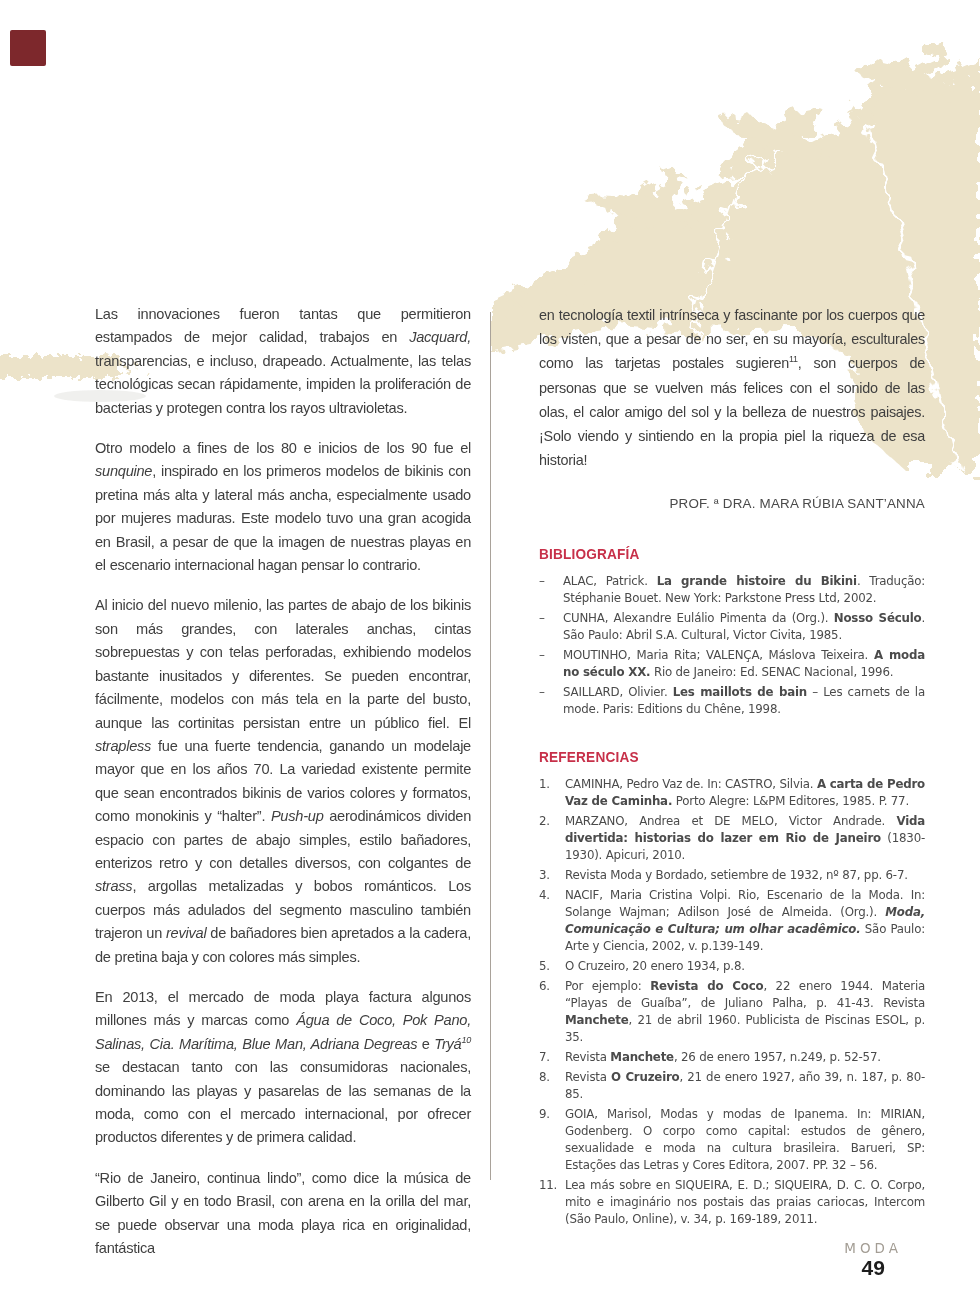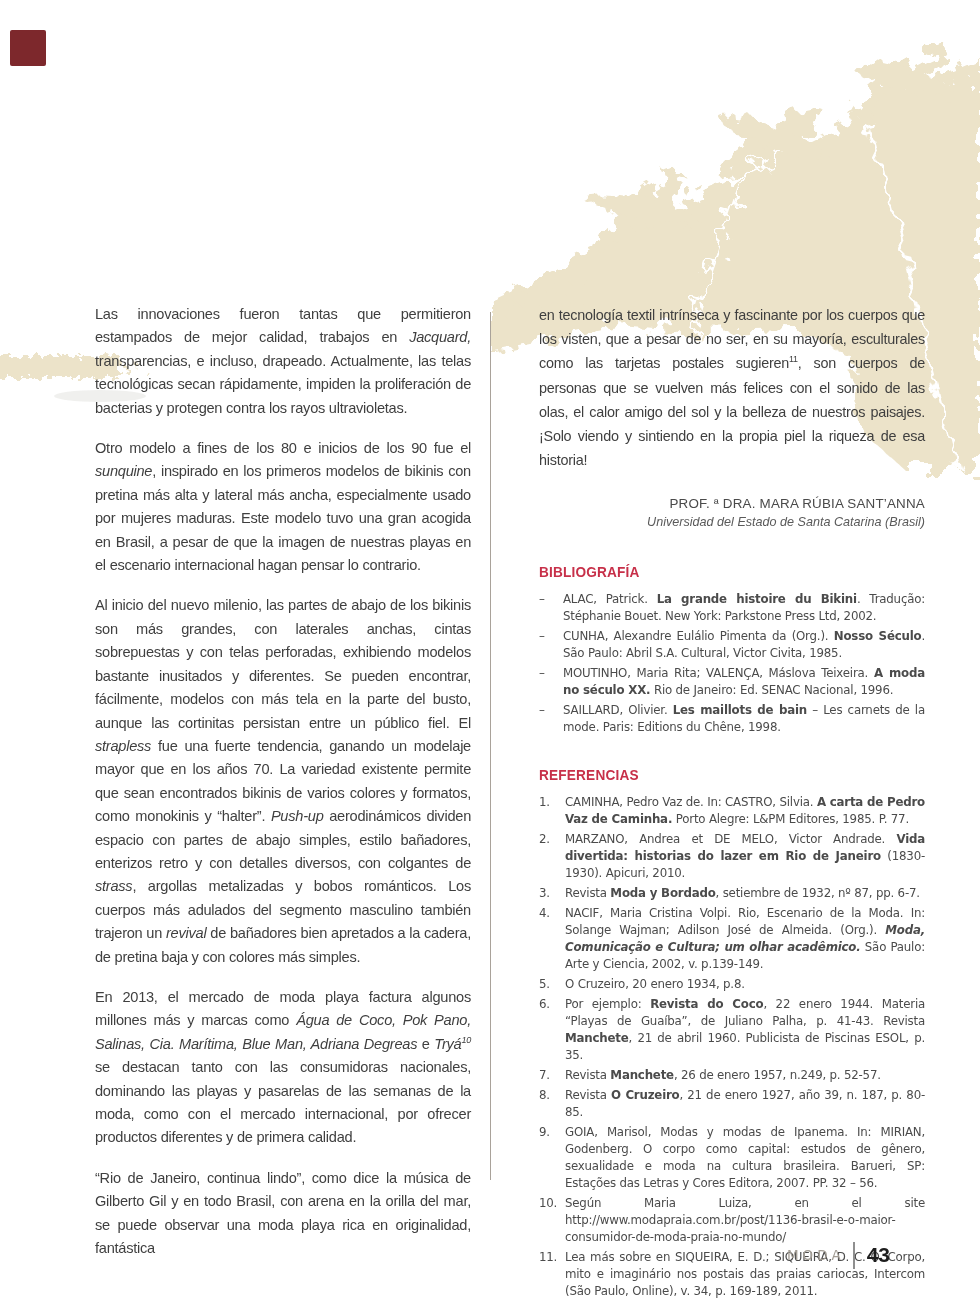--- a/index.html
+++ b/index.html
@@ -43,22 +43,22 @@
   .bib li, .refs li {
     display:flex; font-family:"DejaVu Sans", sans-serif;
     font-size:11.8px; line-height:17px; letter-spacing:-0.2px;
     color:#4b4b4b; margin-bottom:3px;
   }
   .bib .mark { flex:0 0 24px; }
   .refs .mark { flex:0 0 26px; }
   .bib .body, .refs .body { flex:1; text-align:justify; }
   sup { font-size:0.62em; line-height:0; vertical-align:super; }
   .footer {
-    position:absolute; top:1240px; right:90px;
-    display:flex; align-items:center; height:30px;
+    position:absolute; top:1240px; right:78px;
+    display:flex; align-items:center; height:30px;flex-direction:column;
   }
   .footer .section {
     font-family:"DejaVu Sans", sans-serif; font-size:13.5px;
     letter-spacing:4px; color:#a39d94;
   }
   .footer .vbar { width:2px; height:27px; background:#8f8f8f; margin:0 12px 0 8px; }
   .footer .pnum { font-size:21px; font-weight:bold; color:#1d1d1d; }
 </style>
 </head>
 <body>
@@ -118,21 +118,20 @@
     <p><span>Al inicio del nuevo milenio, las partes de abajo de los bikinis son más grandes, con laterales anchas, cintas sobrepuestas y con telas perforadas, exhibiendo modelos bastante inusitados y diferentes. Se pueden encontrar, fácilmente, modelos con más tela en la parte del busto, aunque las cortinitas persistan entre un público fiel. El </span><span style="font-style: italic;">strapless</span><span> fue una fuerte tendencia, ganando un modelaje mayor que en los años 70. La variedad existente permite que sean encontrados bikinis de varios colores y formatos, como monokinis y “halter”. </span><span style="font-style: italic;">Push-up</span><span> aerodinámicos dividen espacio con partes de abajo simples, estilo bañadores, enterizos retro y con detalles diversos, con colgantes de </span><span style="font-style: italic;">strass</span><span>, argollas metalizadas y bobos románticos. Los cuerpos más adulados del segmento masculino también trajeron un </span><span style="font-style: italic;">revival</span><span> de bañadores bien apretados a la cadera, de pretina baja y con colores más simples.</span></p>
     <p><span>En 2013, el mercado de moda playa factura algunos millones más y marcas como </span><span style="font-style: italic;">Água de Coco, Pok Pano, Salinas, Cia. Marítima, Blue Man, Adriana Degreas</span><span> e </span><span style="font-style: italic;">Tryá</span><sup style="font-style: italic;">10</sup><span> se destacan tanto con las consumidoras nacionales, dominando las playas y pasarelas de las semanas de la moda, como con el mercado internacional, por ofrecer productos diferentes y de primera calidad.</span></p>
     <p><span>“Rio de Janeiro, continua lindo”, como dice la música de Gilberto Gil y en todo Brasil, con arena en la orilla del mar, se puede observar una moda playa rica en originalidad, fantástica</span></p>
   </div>
 
   <div class="col-right">
     <p class="lead"><span>en tecnología textil intrínseca y fascinante por los cuerpos que los visten, que a pesar de no ser, en su mayoría, esculturales como las tarjetas postales sugieren</span><sup>11</sup><span>, son cuerpos de personas que se vuelven más felices con el sonido de las olas, el calor amigo del sol y la belleza de nuestros paisajes. ¡Solo viendo y sintiendo en la propia piel la riqueza de esa historia!</span></p>
 
     <div class="byline">
       <div class="author">PROF. ª DRA. MARA RÚBIA SANT’ANNA</div>
-      <div class="affil">Universidad del Estado de Santa Catarina (Brasil)</div>
     </div>
 
     <h3 class="sec first">BIBLIOGRAFÍA</h3>
     <ul class="bib">
       <li>
           <span class="mark">–</span>
           <span class="body"><span>ALAC, Patrick. </span><span style="font-weight: bold;">La grande histoire du Bikini</span><span>. Tradução: Stéphanie Bouet. New York: Parkstone Press Ltd, 2002.</span></span>
         </li>
       <li>
           <span class="mark">–</span>
@@ -153,21 +152,21 @@
       <li>
           <span class="mark">1.</span>
           <span class="body"><span>CAMINHA, Pedro Vaz de. In: CASTRO, Silvia. </span><span style="font-weight: bold;">A carta de Pedro Vaz de Caminha.</span><span> Porto Alegre: L&amp;PM Editores, 1985. P. 77.</span></span>
         </li>
       <li>
           <span class="mark">2.</span>
           <span class="body"><span>MARZANO, Andrea et DE MELO, Victor Andrade. </span><span style="font-weight: bold;">Vida divertida: historias do lazer em Rio de Janeiro</span><span> (1830-1930). Apicuri, 2010.</span></span>
         </li>
       <li>
           <span class="mark">3.</span>
-          <span class="body"><span>Revista </span><span style="font-weight: bold;">Moda y Bordado</span><span>, setiembre de 1932, nº 87, pp. 6-7.</span></span>
+          <span class="body"><span>Revista </span><span style="font-weight: normal;">Moda y Bordado</span><span>, setiembre de 1932, nº 87, pp. 6-7.</span></span>
         </li>
       <li>
           <span class="mark">4.</span>
           <span class="body"><span>NACIF, Maria Cristina Volpi. Rio, Escenario de la Moda. In: Solange Wajman; Adilson José de Almeida. (Org.). </span><span style="font-weight: bold; font-style: italic;">Moda, Comunicação e Cultura; um olhar acadêmico.</span><span> São Paulo: Arte y Ciencia, 2002, v. p.139-149.</span></span>
         </li>
       <li>
           <span class="mark">5.</span>
           <span class="body"><span>O Cruzeiro, 20 enero 1934, p.8.</span></span>
         </li>
       <li>
@@ -178,31 +177,27 @@
           <span class="mark">7.</span>
           <span class="body"><span>Revista </span><span style="font-weight: bold;">Manchete</span><span>, 26 de enero 1957, n.249, p. 52-57.</span></span>
         </li>
       <li>
           <span class="mark">8.</span>
           <span class="body"><span>Revista </span><span style="font-weight: bold;">O Cruzeiro</span><span>, 21 de enero 1927, año 39, n. 187, p. 80-85.</span></span>
         </li>
       <li>
           <span class="mark">9.</span>
           <span class="body"><span>GOIA, Marisol, Modas y modas de Ipanema. In: MIRIAN, Godenberg. </span><span style="font-weight: normal;">O corpo como capital</span><span>: estudos de gênero, sexualidade e moda na cultura brasileira. Barueri, SP: Estações das Letras y Cores Editora, 2007. PP. 32 – 56.</span></span>
-        </li>
-      <li>
-          <span class="mark">10.</span>
-          <span class="body"><span>Según Maria Luiza, en el site http://www.modapraia.com.br/post/1136-brasil-e-o-maior-consumidor-de-moda-praia-no-mundo/</span></span>
         </li>
       <li>
           <span class="mark">11.</span>
           <span class="body"><span>Lea más sobre en </span><span style="font-weight: normal;">SIQUEIRA, E. D.</span><span>; SIQUEIRA, D. C. O. Corpo, mito e imaginário nos postais das praias cariocas, Intercom (São Paulo, Online), v. 34, p. 169-189, 2011.</span></span>
         </li>
     </ol>
   </div>
 
   <div class="footer">
     <span class="section">MODA</span>
     <span class="vbar"></span>
-    <span class="pnum">43</span>
+    <span class="pnum">49</span>
   </div>
 
 </div>
 
 </body></html>

